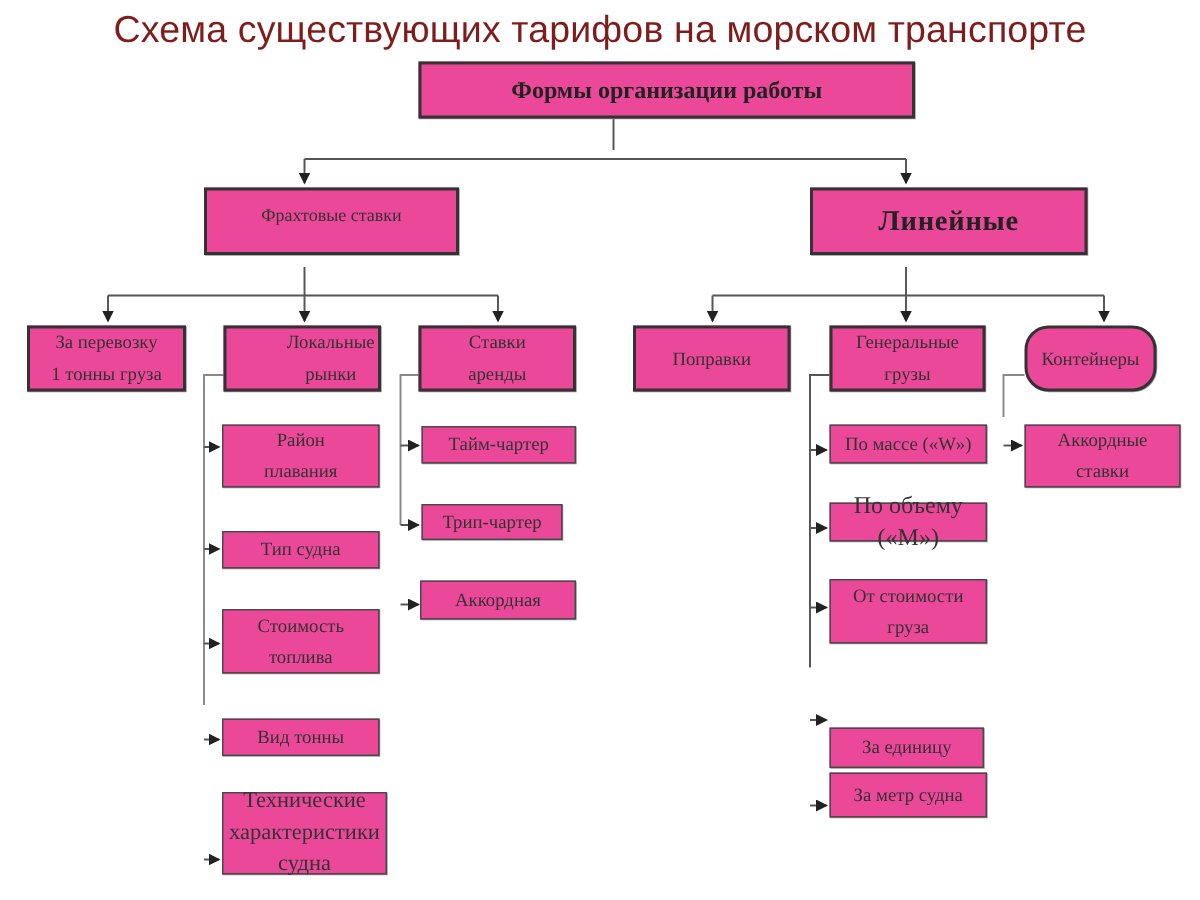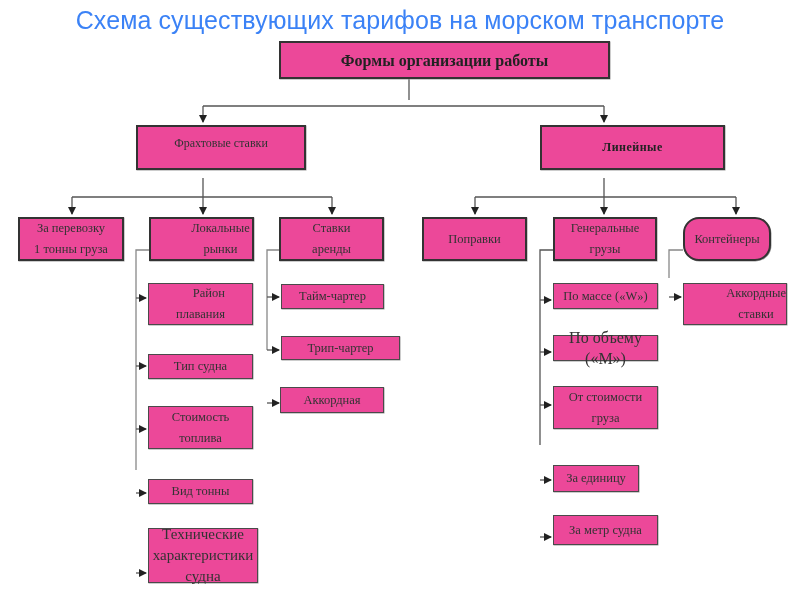--- a/index.html
+++ b/index.html
@@ -1,32 +1,32 @@
 <!DOCTYPE html>
 <html><head>
 <meta charset="utf-8">
 <style>
   html, body { margin: 0; padding: 0; background: #ffffff; }
   body { width: 800px; height: 600px; position: relative; overflow: hidden; }
   .title {
     position: absolute; left: 0; top: 6px; width: 800px; text-align: center;
-    font-family: "Liberation Sans", sans-serif; font-size: 25px; color: #3b82f6;
+    font-family: "Liberation Sans", sans-serif; font-size: 25px; color: #7f1d1d;
     letter-spacing: 0.1px;
   }
   svg.wires { position: absolute; left: 0; top: 0; width: 800px; height: 600px; }
   .box {
     position: absolute; box-sizing: border-box; background: #ec4899;
     border: 1.5px solid #4a4a4a;
     display: flex; align-items: center; justify-content: center; text-align: center;
     font-family: "Liberation Serif", serif; color: #333333; font-size: 12.5px; line-height: 21px;
     box-shadow: 0.5px 0.5px 0 #999;
   }
   .box.thick { border-width: 2px; border-color: #333; }
   .box.root { font-size: 16px; font-weight: bold; color: #222; }
-  .box.lin { font-size: 12px; font-weight: bold; color: #222; letter-spacing: 0.5px; align-items: center; }
+  .box.lin { font-size: 19px; font-weight: bold; color: #222; letter-spacing: 0.5px; align-items: center; }
   .box span { white-space: pre-line; }
 </style>
 </head>
 <body>
 
 <div class="title">Схема существующих тарифов на морском транспорте</div>
 
 <svg class="wires" viewBox="0 0 800 600">
   <defs>
     <marker id="arr" markerWidth="8" markerHeight="8" refX="7" refY="4" orient="auto" markerUnits="userSpaceOnUse">
@@ -93,21 +93,21 @@
 </div>
 <div class="box thick" style="left:149px;top:217px;width:105px;height:44px;padding-left:38px;">
   <span>Локальные
 рынки</span>
 </div>
 <div class="box thick" style="left:279px;top:217px;width:105px;height:44px;">
   <span>Ставки
 аренды</span>
 </div>
 
-<div class="box" style="left:148px;top:283px;width:105px;height:42px;text-align:right;">
+<div class="box" style="left:148px;top:283px;width:105px;height:42px;">
   <span>Район
 плавания</span>
 </div>
 <div class="box" style="left:148px;top:354px;width:105px;height:25px;">
   <span>Тип судна</span>
 </div>
 <div class="box" style="left:148px;top:406px;width:105px;height:43px;">
   <span>Стоимость
 топлива</span>
 </div>
@@ -115,21 +115,21 @@
   <span>Вид тонны</span>
 </div>
 <div class="box" style="left:148px;top:528px;width:110px;height:55px;font-size:15px;">
   <span>Технические
 характеристики судна</span>
 </div>
 
 <div class="box" style="left:281px;top:284px;width:103px;height:25px;justify-content:center;">
   <span>Тайм-чартер</span>
 </div>
-<div class="box" style="left:281px;top:336px;width:119px;height:24px;">
+<div class="box" style="left:281px;top:336px;width:94px;height:24px;">
   <span>Трип-чартер</span>
 </div>
 <div class="box" style="left:280px;top:387px;width:104px;height:26px;">
   <span>Аккордная</span>
 </div>
 
 <div class="box thick" style="left:422px;top:217px;width:105px;height:44px;">
   <span>Поправки</span>
 </div>
 <div class="box thick" style="left:553px;top:217px;width:104px;height:44px;justify-content:center;">
@@ -143,23 +143,23 @@
 <div class="box" style="left:553px;top:283px;width:105px;height:26px;">
   <span>По массе («W»)</span>
 </div>
 <div class="box" style="left:553px;top:335px;width:105px;height:26px;font-size:16px;">
   <span>По объему («M»)</span>
 </div>
 <div class="box" style="left:553px;top:386px;width:105px;height:43px;">
   <span>От стоимости
 груза</span>
 </div>
-<div class="box" style="left:553px;top:465px;width:86px;height:27px;">
+<div class="box" style="left:553px;top:485px;width:103px;height:27px;">
   <span>За единицу</span>
 </div>
 <div class="box" style="left:553px;top:515px;width:105px;height:30px;">
   <span>За метр судна</span>
 </div>
 
-<div class="box" style="left:683px;top:283px;width:104px;height:42px;justify-content:flex-end;">
+<div class="box" style="left:683px;top:283px;width:104px;height:42px;">
   <span>Аккордные
 ставки</span>
 </div>
 
 </body></html>

